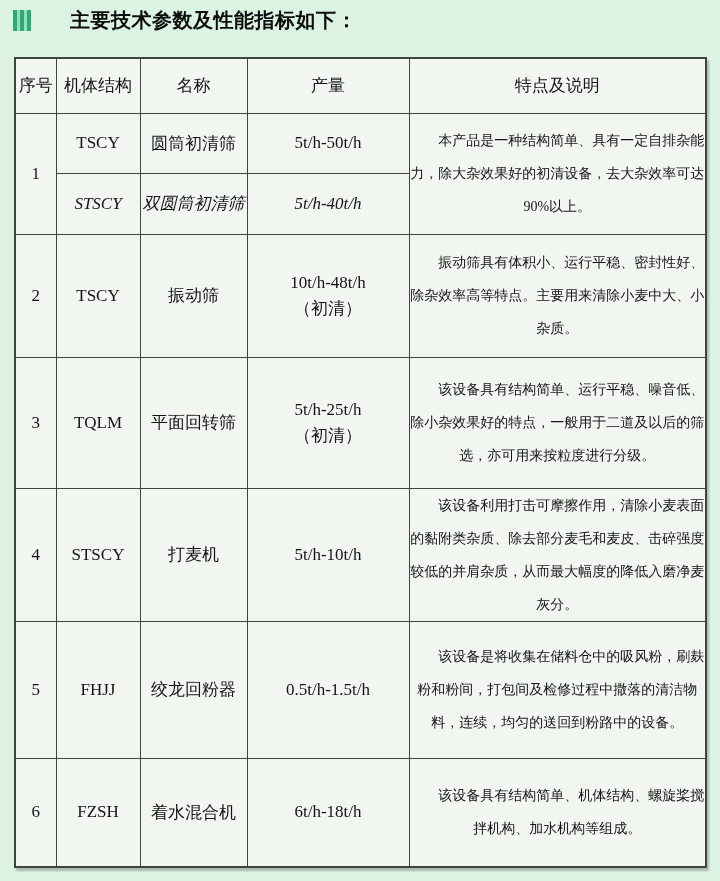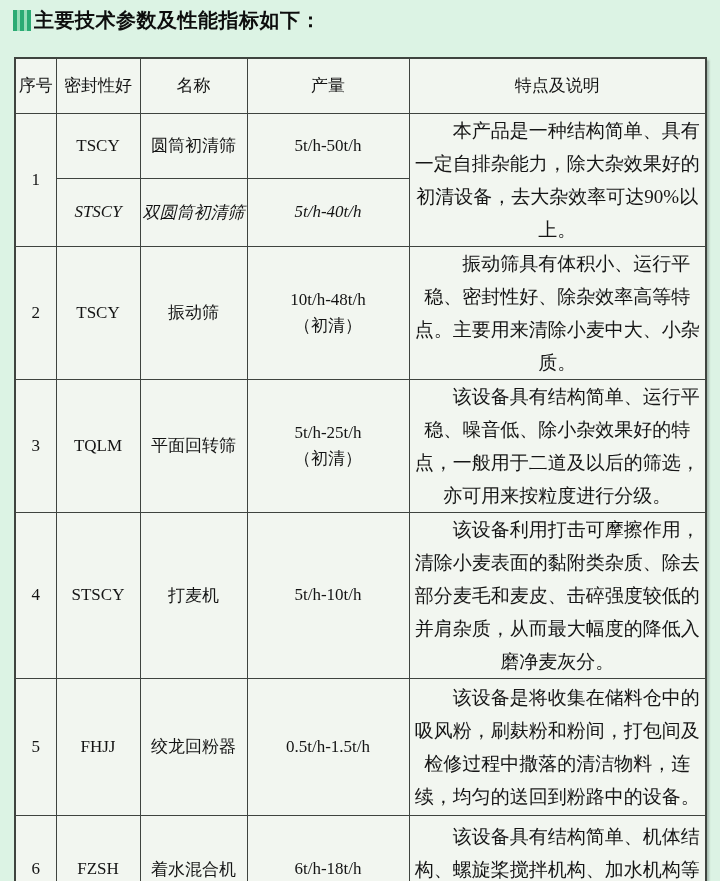--- a/index.html
+++ b/index.html
@@ -7,20 +7,21 @@
     width:720px; height:881px;
     background:#dcf3e4;
     font-family:"Liberation Serif", serif;
     color:#141414;
     overflow:hidden;
   }
   .title-row {
     display:flex; align-items:center;
     padding:8px 0 0 13px;
     height:24px;
+    gap:36px;
   }
   .title-icon {
     width:18px; height:21px;
     margin-right:3px;
     background:repeating-linear-gradient(to right, #2cab74 0 4px, #98ddb8 4px 7px);
     flex:0 0 auto;
   }
   .title-text {
     font-family:"Liberation Sans", sans-serif;
     font-weight:bold;
@@ -58,21 +59,21 @@
   tr.r4      { height:130px; }
   tr.r5      { height:137px; }
   tr.r6      { height:109px; }
   td.features {
     text-align:justify;
     padding:6px 10px 6px 12px;
   }
   td.features p {
     margin:0;
     text-indent:2em;
-    font-size:19px;
+    font-size:14px;
     line-height:33px;
     color:#151515;
   }
   .out-line { display:block; line-height:26px;font-family:Liberation Serif, serif; }
 </style>
 </head>
 <body>
 
 <div class="title-row">
   <span class="title-icon"></span>
@@ -83,21 +84,21 @@
   <colgroup>
     <col class="c1">
       <col class="c2">
       <col class="c3">
       <col class="c4">
       <col class="c5">
   </colgroup>
   <tbody>
     <tr class="r-head">
       <th>序号</th>
-      <th>密封性好</th>
+      <th>机体结构</th>
       <th>名称</th>
       <th>产量</th>
       <th>特点及说明</th>
     </tr>
 
     <tr class="r1a">
       <td rowspan="2">1</td>
       <td>TSCY</td>
       <td>圆筒初清筛</td>
       <td>5t/h-50t/h</td>

